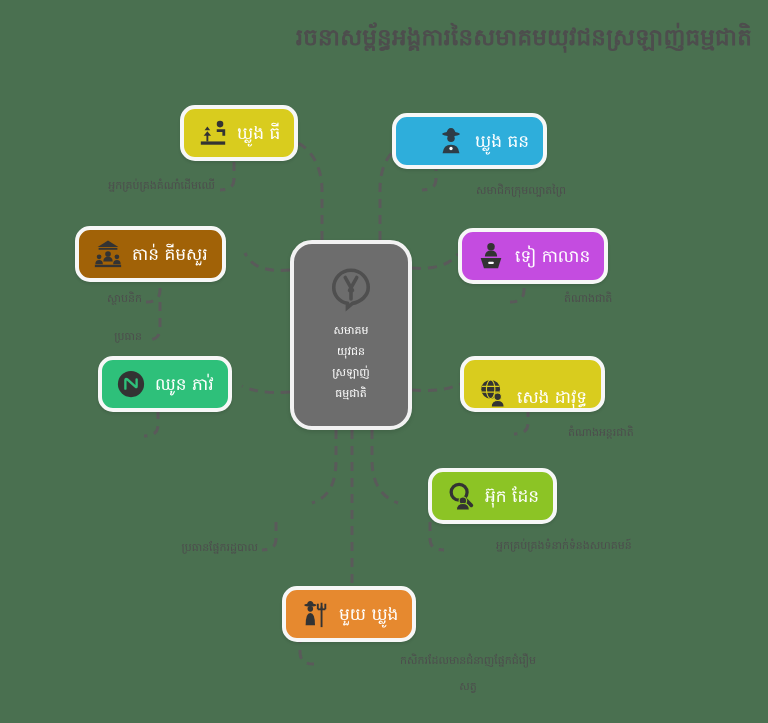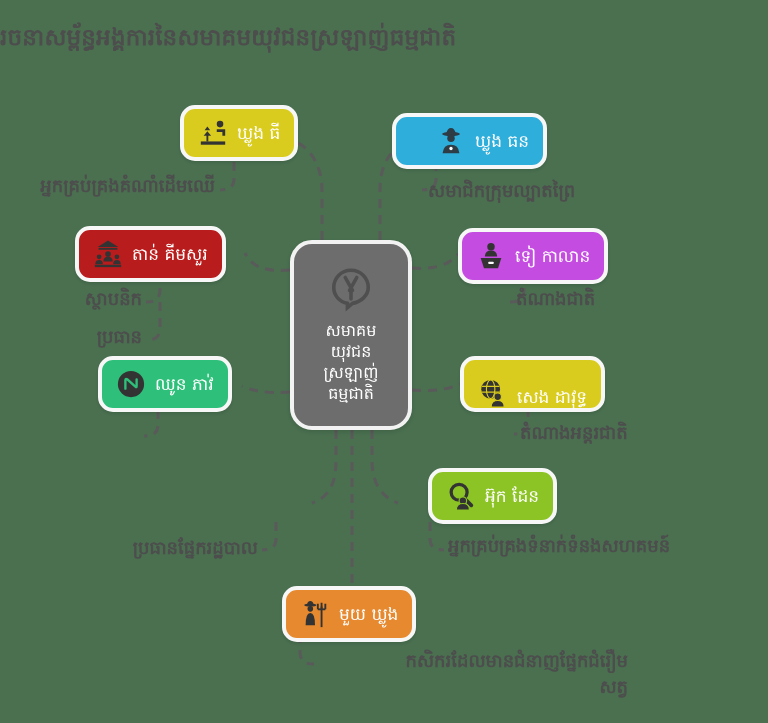--- a/index.html
+++ b/index.html
@@ -18,21 +18,21 @@
     width: 768px;
     height: 723px;
   }
 
   
   #chart-title {
     position: absolute;
     top: 20px;
     left: 0;
     width: 752px;
-    text-align: left;
+    text-align: right;
     font-size: 23px;
     font-weight: bold;
     color: #4d4d4d;
     letter-spacing: 0.2px;
     line-height: 34px;
   }
 
   
   #connectors {
     position: absolute;
@@ -66,21 +66,21 @@
     box-shadow: 0 2px 4px rgba(0,0,0,0.12);
   }
   #center-node .logo {
     width: 46px;
     height: 46px;
     margin-bottom: 8px;
     display: block;
   }
   #center-node .center-label {
     color: #ffffff;
-    font-size: 16px;
+    font-size: 11px;
     line-height: 21px;
     text-align: center;
     font-weight: normal;
   }
 
   
   .node {
     position: absolute;
     display: flex;
     align-items: center;
@@ -105,28 +105,28 @@
     height: 30px;
     display: block;
   }
   .node.icon-left  { flex-direction: row; }
   .node.icon-right { flex-direction: row-reverse; }
 
   
   .caption {
     position: absolute;
     color: #4d4d4d;
-    font-size: 18px;
+    font-size: 11px;
     line-height: 22px;
-    font-weight: bold;
+    font-weight: normal;
     white-space: pre-line;
   }
   .caption.right  { text-align: right; }
-  .caption.left   { text-align: left; }
-  .caption.center { text-align: right; }
+  .caption.left   { text-align: left; margin-left: 48px; }
+  .caption.center { text-align: center; }
 </style>
 </head>
 <body>
 
 <div id="canvas">
 
   <div id="chart-title">រចនាសម្ព័ន្ធអង្គការនៃសមាគមយុវជនស្រឡាញ់ធម្មជាតិ</div>
 
   <svg id="connectors" viewBox="0 0 768 723" width="768" height="723">
 
@@ -190,21 +190,21 @@
       <ellipse cx="32" cy="17" rx="19" ry="4.5" fill="#2e3c46"></ellipse>
       <path d="M22 16 q2 -12 10 -12 q8 0 10 12 z" fill="#2e3c46"></path>
       <circle cx="32" cy="26" r="8" fill="#2e3c46"></circle>
       <path d="M14 58 q2 -18 18 -18 q16 0 18 18 z" fill="#2e3c46"></path>
       <circle cx="32" cy="48" r="3.5" fill="#ffffff"></circle>
     </svg>
     <span class="node-label">ឃ្លូង ធន</span>
   </div>
   <div class="caption left" style="left:428px; top:180px; width:280px;">សមាជិកក្រុមល្បាតព្រៃ</div>
 
-  <div class="node icon-right" style="left:75px; top:226px; background:#b91c1c;">
+  <div class="node icon-right" style="left:75px; top:226px; background:#a16207;">
     <span class="node-label">តាន់ គីមសួរ</span>
     <svg class="node-icon" viewBox="0 0 64 64">
       <path d="M32 3 L54 17 H10 Z" fill="#333"></path>
       <rect x="12" y="19" width="40" height="4" fill="#333"></rect>
       <circle cx="32" cy="32" r="6" fill="#333"></circle>
       <path d="M22 48 q0 -10 10 -10 q10 0 10 10 z" fill="#333"></path>
       <circle cx="13" cy="38" r="5" fill="#333"></circle>
       <path d="M5 54 q0 -9 8 -9 q8 0 8 9 z" fill="#333"></path>
       <circle cx="51" cy="38" r="5" fill="#333"></circle>
       <path d="M43 54 q0 -9 8 -9 q8 0 8 9 z" fill="#333"></path>

